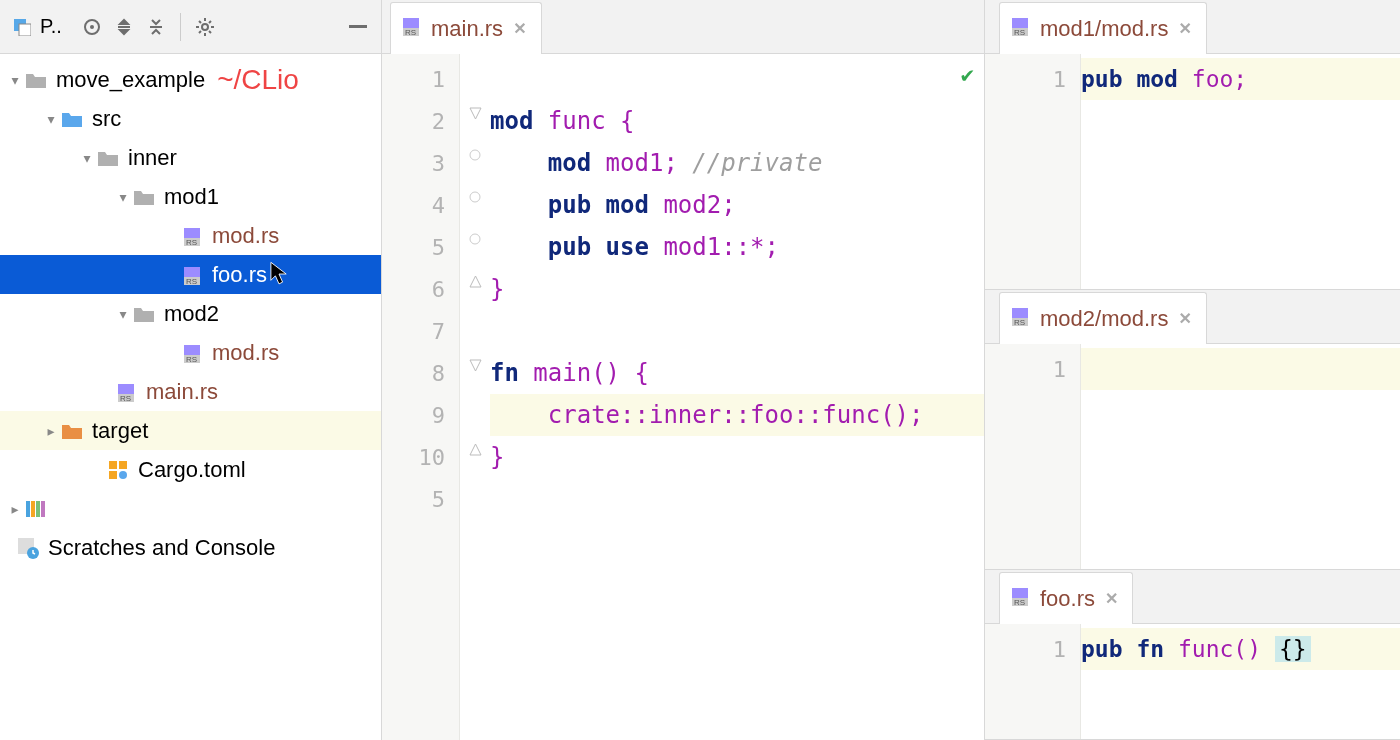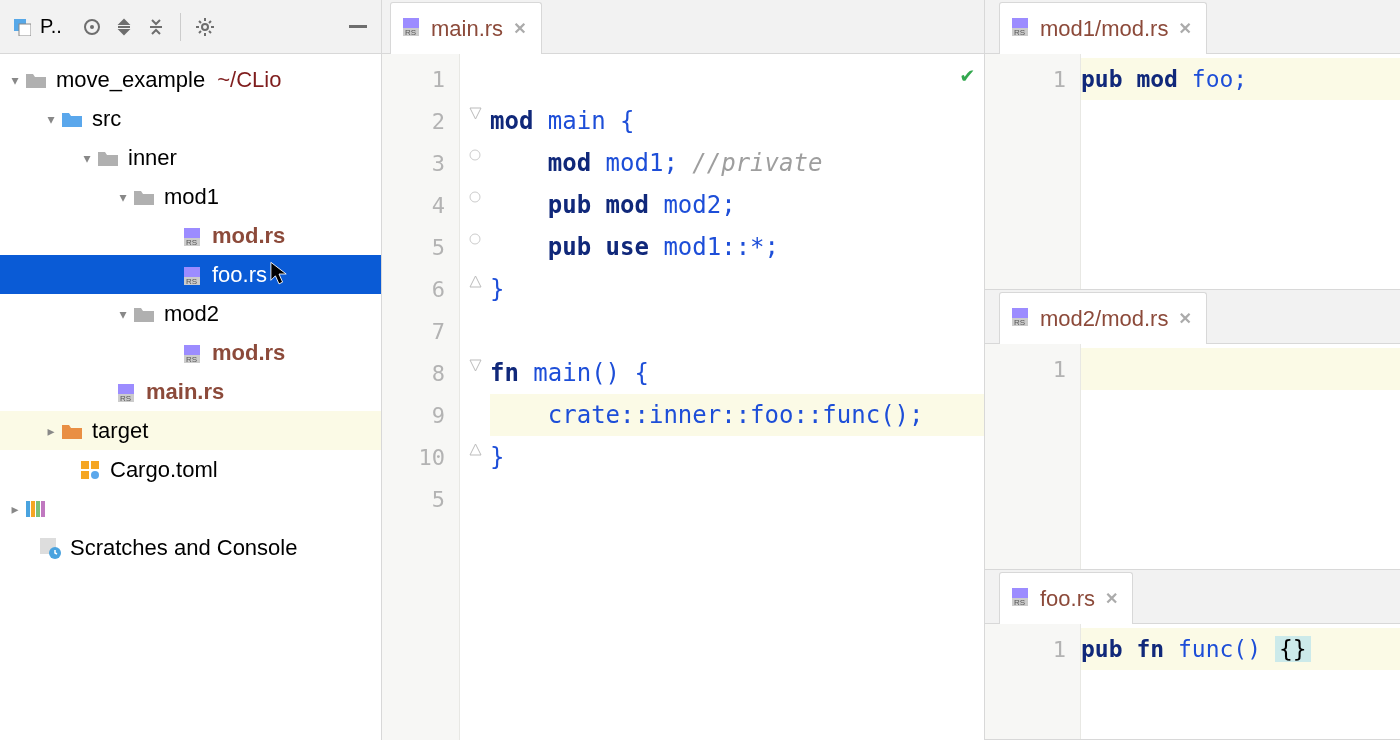--- a/index.html
+++ b/index.html
@@ -40,26 +40,26 @@
   .tree-row {
     height: 39px;
     display:flex; align-items:center;
     white-space: nowrap;
     cursor: default;
   }
   .tree-row.selected { background: #0a5bd6; color:#fff; }
   .tree-row .chev { width:18px; display:flex; justify-content:center; color:#888; font-size:14px; }
   .tree-icon { width:24px; display:inline-flex; align-items:center; justify-content:center; margin-right:8px; }
   .tree-label { font-size:22px; }
-  .muted { color:#7f1d1d; margin-left:12px; font-size:22px; }
+  .muted { color:#ef4444; margin-left:12px; font-size:28px; }
   .folder { fill:#b0b0b0; }
   .folder-blue { fill:#5aa7ec; }
   .folder-orange { fill:#e98f44; }
   .rs-top { fill:#9c8cff; }
-  .link-brown { color:#8c4a3a;font-weight:bold; }
+  .link-brown { color:#8c4a3a; }
   
   .center {
     width: 602px;
     display:flex; flex-direction:column;
     background:#fff;
   }
   .tabbar {
     height:54px;
     display:flex; align-items:flex-end;
     border-bottom:1px solid #d8d8d8;
@@ -110,21 +110,21 @@
     flex:1;
     padding-top:4px;
     font-family: Menlo, Consolas, monospace;
     font-size:24px;
     position:relative;
   }
   .check { position:absolute; top:8px; right:10px; color:#33a84f; font-size:22px; font-weight:bold;}
   .cl { height:42px; display:flex; align-items:center; white-space:pre; }
   .cl.hl { background:#fbfae6; }
   .kw { color:#10287a; font-weight:600;}
-  .tok { color:#1d4ed8; }
+  .tok { color:#a21caf; }
   .cmt { color:#9e9e9e; font-style:italic;text-align:center; }
   .fold-mark {
     position:absolute;
     left:8px;
     width:15px; height:15px;
     display:flex;align-items:center;justify-content:center;
   }
   
   .right {
     width:416px;
@@ -284,21 +284,21 @@
     </div>
     <div class="tree-row" style="padding-left:42px;background:#fbfae6">
       <span class="chev">▸</span>
       <span class="tree-icon">
           <svg width="22" height="18">
             <path class="folder-orange" d="M1 3h7l2 3h11v11H1z"></path>
           </svg>
         </span>
       <span class="tree-label">target</span>
     </div>
-    <div class="tree-row" style="padding-left:78px">
+    <div class="tree-row" style="padding-left:106px">
       <span class="tree-icon">
           <svg width="20" height="20">
             <rect x="1" y="1" width="8" height="8" fill="#f5a623"></rect>
             <rect x="11" y="1" width="8" height="8" fill="#f5a623"></rect>
             <rect x="1" y="11" width="8" height="8" fill="#f5a623"></rect>
             <circle cx="15" cy="15" r="4" fill="#5aa7ec"></circle>
           </svg>
         </span>
       <span class="tree-label">Cargo.toml</span>
     </div>
@@ -306,21 +306,21 @@
       <span class="chev">▸</span>
       <span class="tree-icon">
           <svg width="22" height="20">
             <rect x="1" y="2" width="4" height="16" fill="#4aa3df"></rect>
             <rect x="6" y="2" width="4" height="16" fill="#f5a623"></rect>
             <rect x="11" y="2" width="4" height="16" fill="#7ac078"></rect>
             <rect x="16" y="2" width="4" height="16" fill="#c078c0"></rect>
           </svg>
         </span>
     </div>
-    <div class="tree-row" style="padding-left:38px">
+    <div class="tree-row" style="padding-left:16px">
       <span class="tree-icon">
           <svg width="22" height="22">
             <rect x="1" y="1" width="16" height="16" fill="#ddd"></rect>
             <circle cx="16" cy="16" r="6" fill="#4aa3df"></circle>
             <path d="M16 13v3l2 1" stroke="#fff" stroke-width="1.5" fill="none"></path>
           </svg>
         </span>
       <span class="tree-label">Scratches and Console</span>
     </div>
   </div>
@@ -386,21 +386,21 @@
         </div>
       <div class="fold-mark" style="top:388px">
           <svg width="13" height="13">
             <path d="M1 12h11L6.5 1z" fill="#fff" stroke="#bbb"></path>
           </svg>
         </div>
     </div>
     <div class="code">
       <span class="check">✔</span>
       <div class="cl"></div>
-      <div class="cl"><span class="kw">mod</span><span class="tok"> main {</span></div>
+      <div class="cl"><span class="kw">mod</span><span class="tok"> func {</span></div>
       <div class="cl"><span class="kw">    mod</span><span class="tok"> mod1; </span><span class="cmt">//private</span></div>
       <div class="cl"><span class="kw">    pub mod</span><span class="tok"> mod2;</span></div>
       <div class="cl"><span class="kw">    pub use</span><span class="tok"> mod1::*;</span></div>
       <div class="cl"><span class="tok">}</span></div>
       <div class="cl"></div>
       <div class="cl"><span class="kw">fn</span><span class="tok"> main() {</span></div>
       <div class="cl hl"><span class="tok">    crate::inner::foo::func();</span></div>
       <div class="cl"><span class="tok">}</span></div>
       <div class="cl"></div>
     </div>

